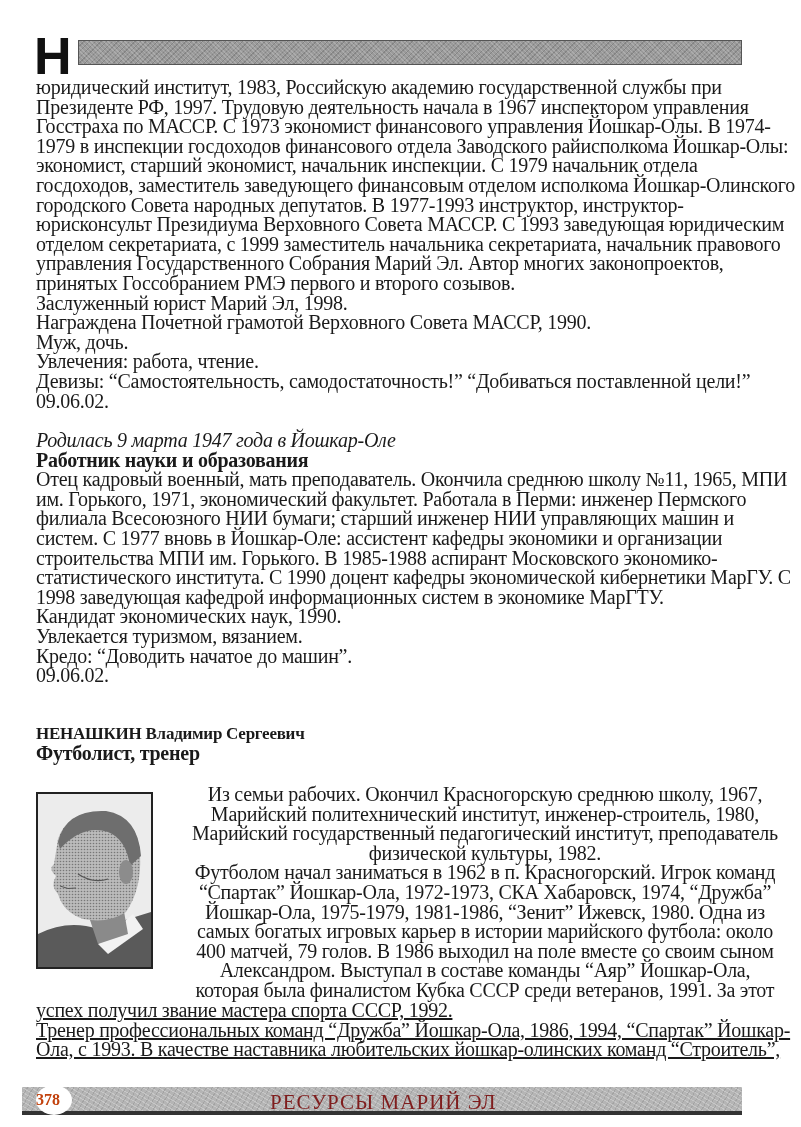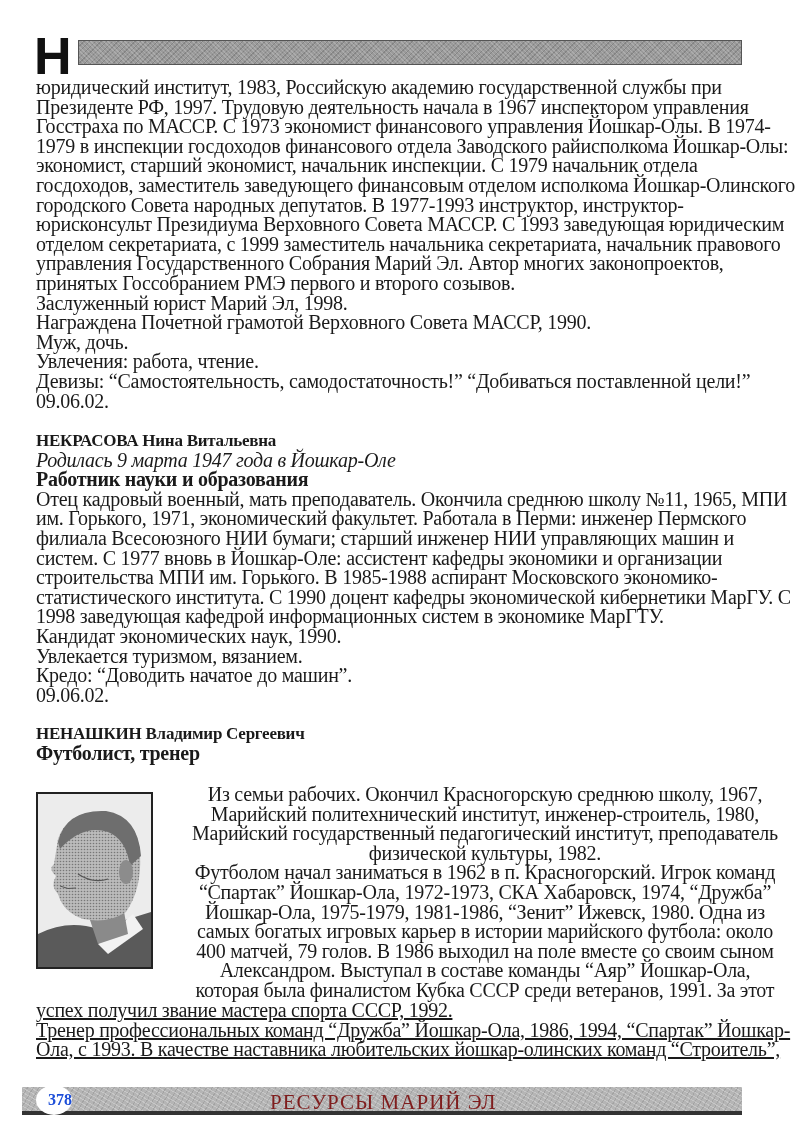--- a/index.html
+++ b/index.html
@@ -43,21 +43,21 @@
     background-image:
       repeating-linear-gradient(30deg, rgba(255,255,255,0.25) 0 1px, transparent 1px 4px),
       repeating-linear-gradient(-60deg, rgba(0,0,0,0.10) 0 1px, transparent 1px 5px);
     border-bottom: 4px solid #333;
     box-sizing: border-box;
   }
   .page-number {
     position: absolute; left: 36px; top: 1085px; width: 36px; height: 30px;
     background: #fff; border-radius: 50%;
     font-family: "Liberation Serif", serif; font-weight: bold; font-size: 16px;
-    line-height: 30px; text-align: right; color: #1d4ed8;
+    line-height: 30px; text-align: left; color: #c2410c;
   }
   .footer-title {
     position: absolute; left: 270px; top: 1090px; width: 300px;
     font-family: "Liberation Serif", serif; font-size: 21px; letter-spacing: 1px;
     color: #7f1d1d; line-height: 24px;
   }
 </style>
 </head>
 <body>
 
@@ -78,21 +78,20 @@
   <div class="line">принятых Госсобранием РМЭ первого и второго созывов.</div>
   <div class="line">Заслуженный юрист Марий Эл, 1998.</div>
   <div class="line">Награждена Почетной грамотой Верховного Совета МАССР, 1990.</div>
   <div class="line">Муж, дочь.</div>
   <div class="line">Увлечения: работа, чтение.</div>
   <div class="line">Девизы: “Самостоятельность, самодостаточность!” “Добиваться поставленной цели!”</div>
   <div class="line">09.06.02.</div>
 </div>
 
 <div class="block" style="top:431px;">
-  <div class="line name">НЕКРАСОВА Нина Витальевна</div>
   <div class="line birth">Родилась 9 марта 1947 года  в Йошкар-Оле</div>
   <div class="line role">Работник науки и образования</div>
   <div class="line">Отец кадровый военный, мать преподаватель.  Окончила среднюю школу №11, 1965, МПИ</div>
   <div class="line">им. Горького, 1971, экономический факультет. Работала в Перми: инженер Пермского</div>
   <div class="line">филиала Всесоюзного НИИ бумаги; старший инженер НИИ управляющих машин и</div>
   <div class="line">систем. С 1977 вновь в Йошкар-Оле: ассистент кафедры экономики и организации</div>
   <div class="line">строительства  МПИ им. Горького. В 1985-1988 аспирант Московского экономико-</div>
   <div class="line">статистического института. С 1990 доцент кафедры экономической  кибернетики МарГУ. С</div>
   <div class="line">1998 заведующая кафедрой информационных систем в экономике МарГТУ.</div>
   <div class="line">Кандидат экономических наук, 1990.</div>

